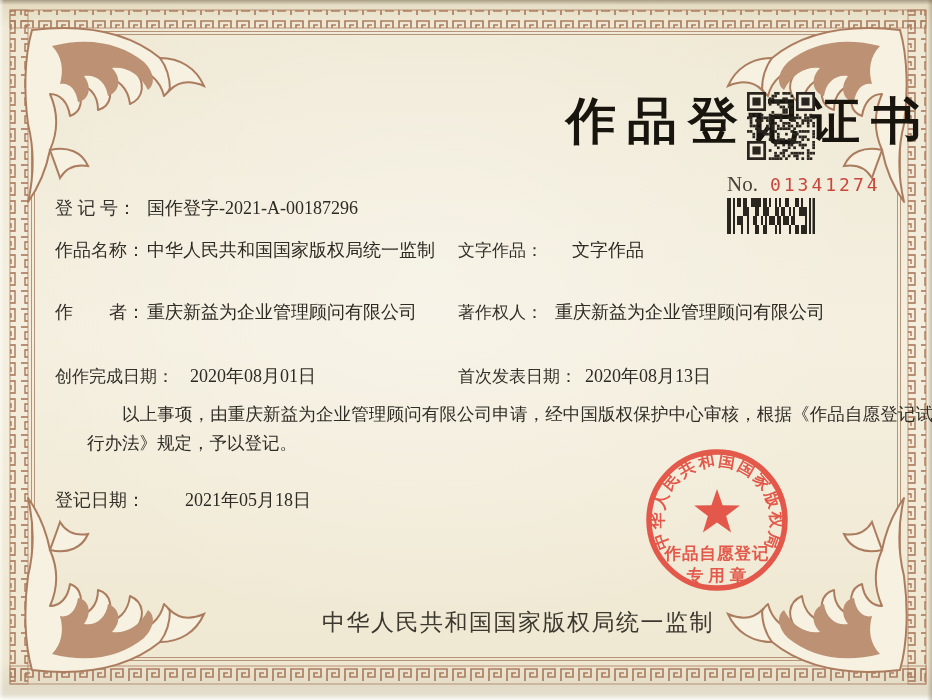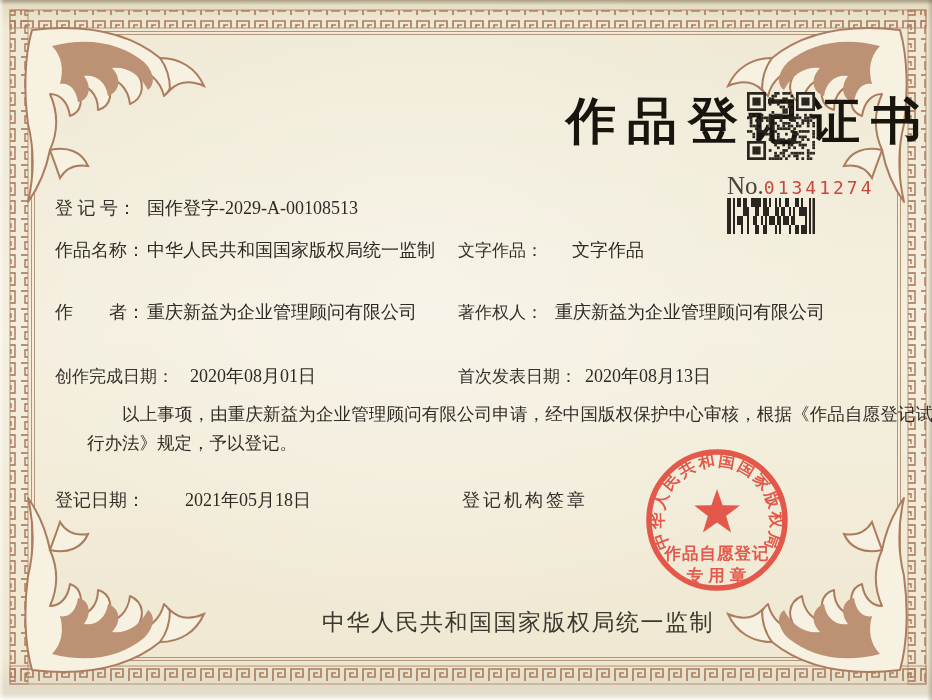--- a/index.html
+++ b/index.html
@@ -30,23 +30,23 @@
   .lbl{font-size:18px;color:#34302a;}
   .lbl-sm{font-size:17px;color:#34302a;}
   .val{font-size:18px;color:#2e2a24;}
   .statement{
     position:absolute;left:47px;top:400px;width:846px;
     font-size:17.5px;line-height:29px;text-indent:2em;color:#302c26;
     white-space:normal;text-align:justify;margin-left:40px;
   }
   .footer{position:absolute;left:322px;top:607px;font-size:23px;letter-spacing:1.5px;color:#3d382f;}
   .serial{position:absolute;left:727px;top:172px;}
-  .serial .no{font-size:25px;color:#4a4337;}
+  .serial .no{font-size:21px;color:#4a4337;}
   .serial .num{font-family:"DejaVu Sans Mono","Liberation Mono",monospace;
-    font-size:18px;color:#c9473c;letter-spacing:3px;margin-left:0;}
+    font-size:18px;color:#c9473c;letter-spacing:3px;margin-left:12px;}
   .qr{position:absolute;left:747px;top:92px;}
   .barcode{position:absolute;left:727px;top:198px;}
   .seal-wrap{position:absolute;left:641px;top:447px;width:152px;height:152px;opacity:.9;}
   .org-sign{letter-spacing:3px;}
 </style>
 </head>
 <body>
 
 <div class="stage">
 
@@ -366,42 +366,41 @@
       <rect x="76" y="9" width="2" height="9" fill="#2a251f"></rect>
       <rect x="76" y="27" width="2" height="9" fill="#2a251f"></rect>
       <rect x="78" y="9" width="2" height="9" fill="#2a251f"></rect>
       <rect x="78" y="18" width="2" height="9" fill="#2a251f"></rect>
       <rect x="78" y="27" width="2" height="9" fill="#2a251f"></rect>
       <rect x="82" y="0" width="2" height="36" fill="#2a251f"></rect>
       <rect x="85.5" y="0" width="2.5" height="36" fill="#2a251f"></rect>
     </svg>
 
   <span class="txt lbl" style="left:55px;top:196px">登 记 号：</span>
-  <span class="txt val" style="left:147px;top:196px">国作登字-2029-A-00108513</span>
+  <span class="txt val" style="left:147px;top:196px">国作登字-2021-A-00187296</span>
 
   <span class="txt lbl" style="left:55px;top:238px">作品名称：</span>
   <span class="txt val" style="left:147px;top:238px">中华人民共和国国家版权局统一监制</span>
   <span class="txt lbl-sm" style="left:458px;top:239px">文字作品：</span>
   <span class="txt val" style="left:572px;top:238px">文字作品</span>
 
   <span class="txt lbl" style="left:55px;top:300px">作　　者：</span>
   <span class="txt val" style="left:147px;top:300px">重庆新益为企业管理顾问有限公司</span>
   <span class="txt lbl-sm" style="left:458px;top:301px">著作权人：</span>
   <span class="txt val" style="left:555px;top:300px">重庆新益为企业管理顾问有限公司</span>
 
   <span class="txt lbl-sm" style="left:55px;top:365px">创作完成日期：</span>
   <span class="txt val" style="left:190px;top:364px">2020年08月01日</span>
   <span class="txt lbl-sm" style="left:458px;top:365px">首次发表日期：</span>
   <span class="txt val" style="left:585px;top:364px">2020年08月13日</span>
 
   <div class="statement">以上事项，由重庆新益为企业管理顾问有限公司申请，经中国版权保护中心审核，根据《作品自愿登记试行办法》规定，予以登记。</div>
 
   <span class="txt lbl" style="left:55px;top:488px">登记日期：</span>
   <span class="txt val" style="left:185px;top:488px">2021年05月18日</span>
-  <span class="txt lbl org-sign" style="left:462px;top:488px">登记机构签章</span>
 
   <div class="seal-wrap">
     <svg class="seal-svg" width="152" height="152" viewBox="-76 -76 152 152">
       <circle cx="0" cy="-3" r="68" fill="none" stroke="#e2493b" stroke-width="5.5"></circle>
       <polygon points="0,-34 5.64,-17.77 22.83,-17.42 9.13,-7.03 14.11,9.42 0,-0.4 -14.11,9.42 -9.13,-7.03 -22.83,-17.42 -5.64,-17.77" fill="#e2493b"></polygon>
       <defs>
         <path id="sealArc" d="M -47,23.6 A 54,54 0 1 1 47,23.6" fill="none"></path>
       </defs>
       <text font-size="16.5" fill="#e2493b" font-weight="bold" font-family="'Liberation Serif','DejaVu Serif',serif">
         <textPath href="#sealArc" startOffset="0" textLength="224" lengthAdjust="spacing">中华人民共和国国家版权局</textPath>

